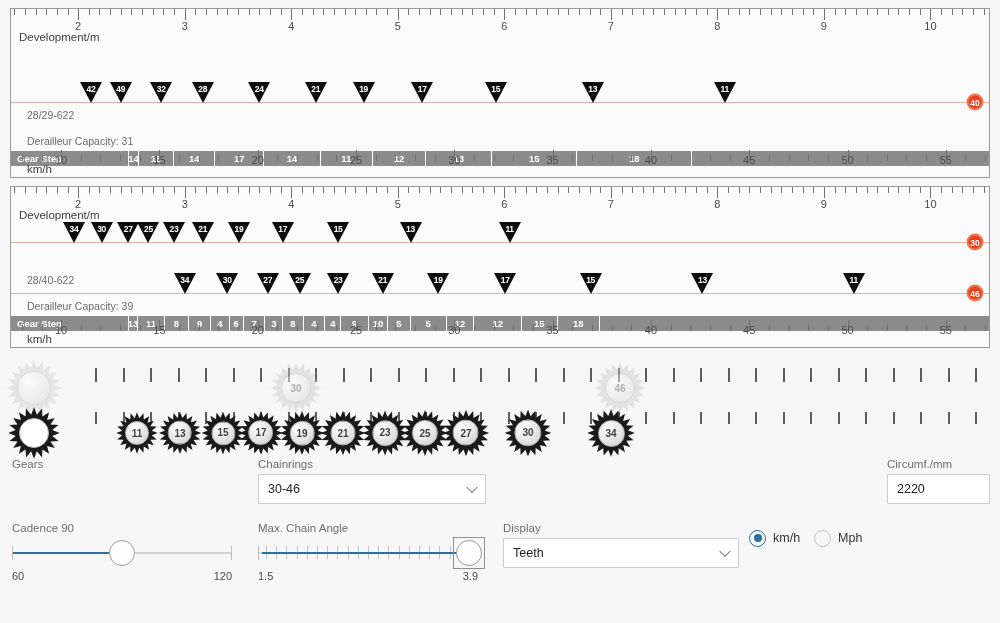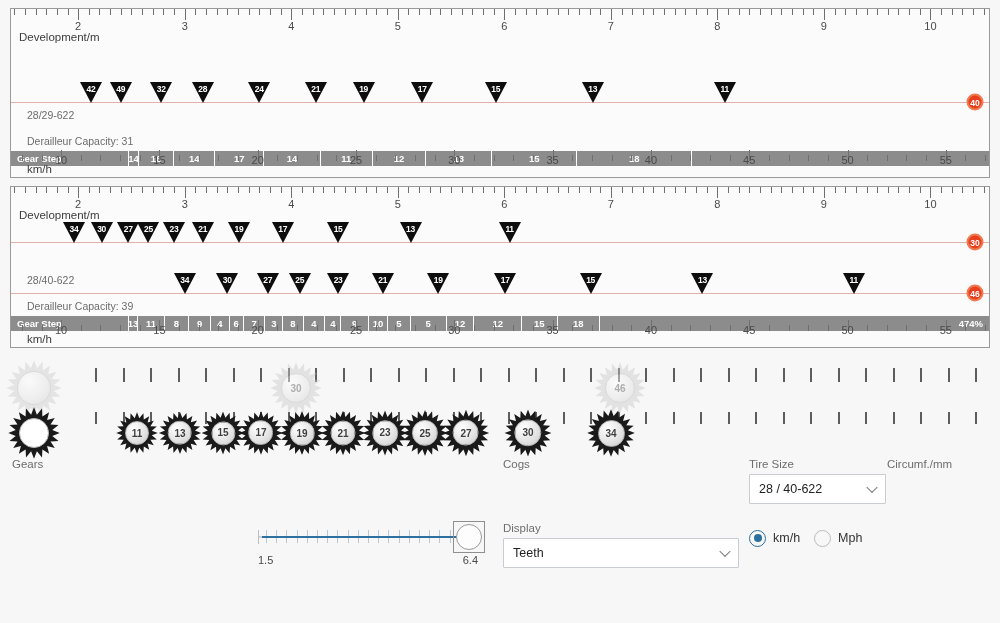--- a/index.html
+++ b/index.html
@@ -647,21 +647,20 @@
       <span class="seg" style="width:21.8px">4</span>
       <span class="seg" style="width:16.0px">4</span>
       <span class="seg" style="width:27.7px">9</span>
       <span class="seg" style="width:19.2px">10</span>
       <span class="seg" style="width:22.4px">5</span>
       <span class="seg" style="width:36.2px">5</span>
       <span class="seg" style="width:27.7px">12</span>
       <span class="seg" style="width:47.4px">12</span>
       <span class="seg" style="width:35.7px">15</span>
       <span class="seg" style="width:42.6px">18</span>
-      <span class="seg total-seg" style="flex:1">474%</span>
     </div>
 
   <div class="ruler bottom" id="r2bot" style="bottom:16px;">
       <span class="tick minor" style="left:10.8px"></span>
       <span class="tick minor" style="left:30.5px"></span>
       <span class="tick major" style="left:50.1px"></span>
       <span class="tick minor" style="left:69.8px"></span>
       <span class="tick minor" style="left:89.4px"></span>
       <span class="tick minor" style="left:109.1px"></span>
       <span class="tick minor" style="left:128.8px"></span>
@@ -887,41 +886,58 @@
     </div>
 </div>
 
 <div id="controls">
 
   <div style="position:relative; height:58px;">
     <div style="position:absolute; left:0; width:228px;">
       <div class="ctl-label">Gears</div>
     </div>
 
-
-    <div style="position:absolute; left:491px; width:236px;">
-      <div class="ctl-label">Cogs</div>
-    </div>
-
-    <div style="position:absolute; left:737px; width:137px;">
-      <div class="ctl-label">Tire Size</div>
+    <div style="position:absolute; left:246px; width:228px;">
+      <div class="ctl-label">Chainrings</div>
       <div class="select-box">
-        <span>28 / 40-622</span>
+        <span>30-46</span>
         <span class="chev"></span>
       </div>
     </div>
 
+    <div style="position:absolute; left:491px; width:236px;">
+    </div>
+
+
     <div style="position:absolute; left:875px; width:103px;">
       <div class="ctl-label">Circumf./mm</div>
+      <div class="text-box">
+        <span>2220</span>
+      </div>
     </div>
   </div>
 
   <div style="position:relative; height:62px; margin-top:6px;">
+    <div style="position:absolute; left:0; width:220px;">
+      <div class="ctl-label">Cadence 90</div>
+      <div class="slider-wrap">
+        <div class="slider-track"></div>
+        <div class="slider-fill" id="cadFill" style="width: 110px;"></div>
+        <div class="slider-end" style="left:0;"></div>
+        <div class="slider-end" style="right:0;"></div>
+        <div class="slider-thumb" id="cadThumb" style="left: 110px;"></div>
+      </div>
+      <div class="slider-minmax">
+        <span>60</span>
+        <span>120</span>
+      </div>
+    </div>
 
     <div style="position:absolute; left:246px; width:220px;">
+      <div class="ctl-label">Max. Chain Angle</div>
       <div class="slider-wrap">
         <div class="slider-track"></div>
         <div class="slider-ticks" id="caTicks">
             <i style="left:8px"></i>
             <i style="left:18px"></i>
             <i style="left:28px"></i>
             <i style="left:39px"></i>
             <i style="left:49px"></i>
             <i style="left:59px"></i>
             <i style="left:69px"></i>
@@ -940,21 +956,21 @@
             <i style="left:202px"></i>
             <i style="left:212px"></i>
           </div>
         <div class="slider-fill" style="right:8px; left:4px;"></div>
         <div class="slider-end" style="left:0;"></div>
         <div class="slider-focusbox" style="left:211px; top:-1px;"></div>
         <div class="slider-thumb" style="left:211px;"></div>
       </div>
       <div class="slider-minmax">
         <span>1.5</span>
-        <span>6.4</span>
+        <span>3.9</span>
       </div>
     </div>
 
     <div style="position:absolute; left:491px; width:236px;">
       <div class="ctl-label">Display</div>
       <div class="select-box">
         <span>Teeth</span>
         <span class="chev"></span>
       </div>
     </div>

